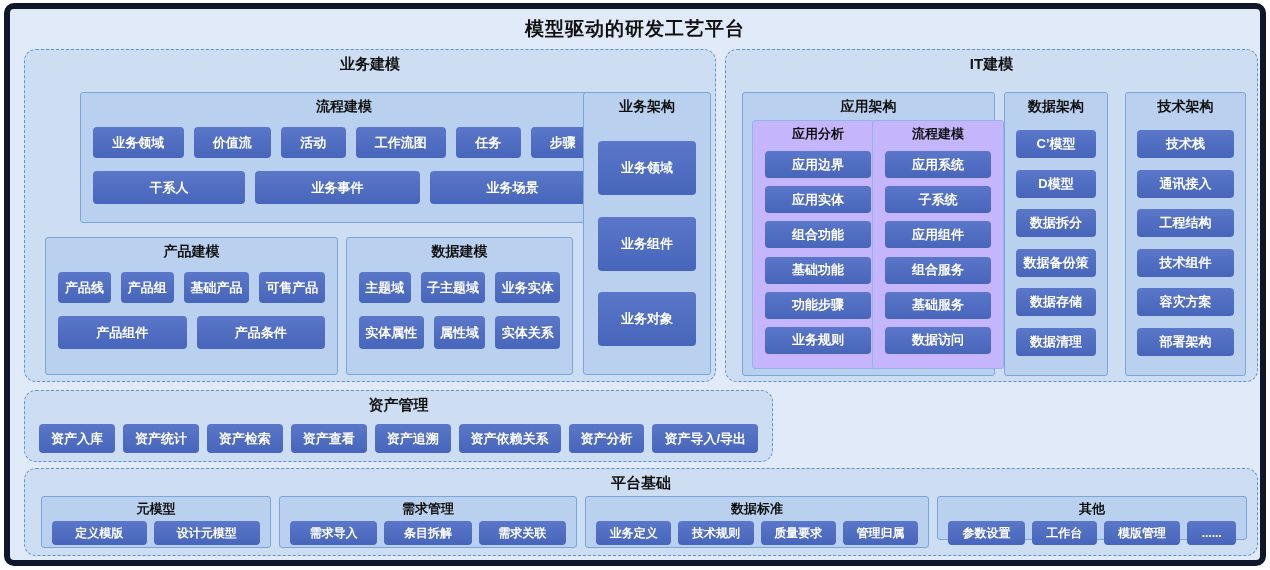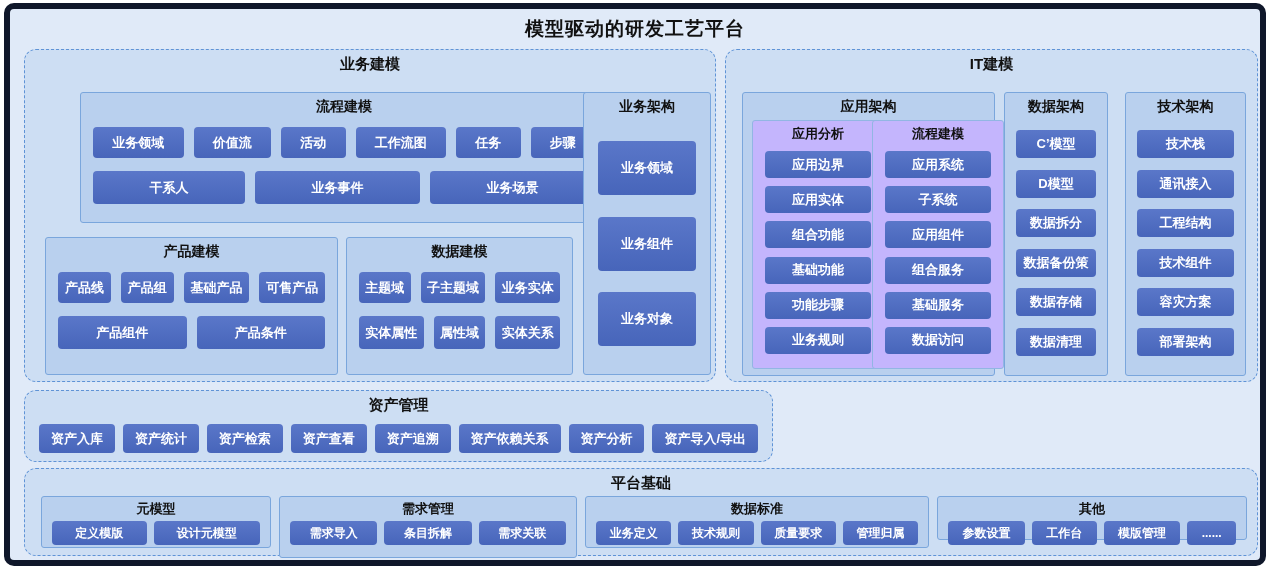--- a/index.html
+++ b/index.html
@@ -42,21 +42,21 @@
   .busarch-cols .btn { height:54px; }
   .sub-cols { top:22px; bottom:6px; left:12px; right:12px; }
   .sub-cols .btn { height:27px; }
   .arch-cols { top:26px; bottom:8px; left:11px; right:11px; }
   .arch-cols .btn { height:28px; }
 
   .sec-row { display:flex; gap:8px; margin:9px 14px 0; }
   .sec-row .btn { height:29px; padding:0 8px; }
 
   .p-meta  { left:16px;  top:27px; width:230px; height:52px; }
-  .p-req   { left:254px; top:27px; width:298px; height:62px;font-family:Liberation Serif, serif; }
+  .p-req   { left:254px; top:27px; width:298px; height:52px;font-family:Liberation Serif, serif; }
   .p-std   { left:560px; top:27px; width:344px; height:52px; }
   .p-other { left:912px; top:27px; width:310px; height:44px; }
   .mini-title { text-align:center; font-weight:bold; font-size:13px; color:#111; padding-top:3px; }
   .mini-row { display:flex; gap:7px; margin:3px 10px 0; }
   .mini-row .btn { height:21px; font-size:12px; padding:12px 8px; }
 </style>
 </head>
 <body>
 
 <div class="canvas">

